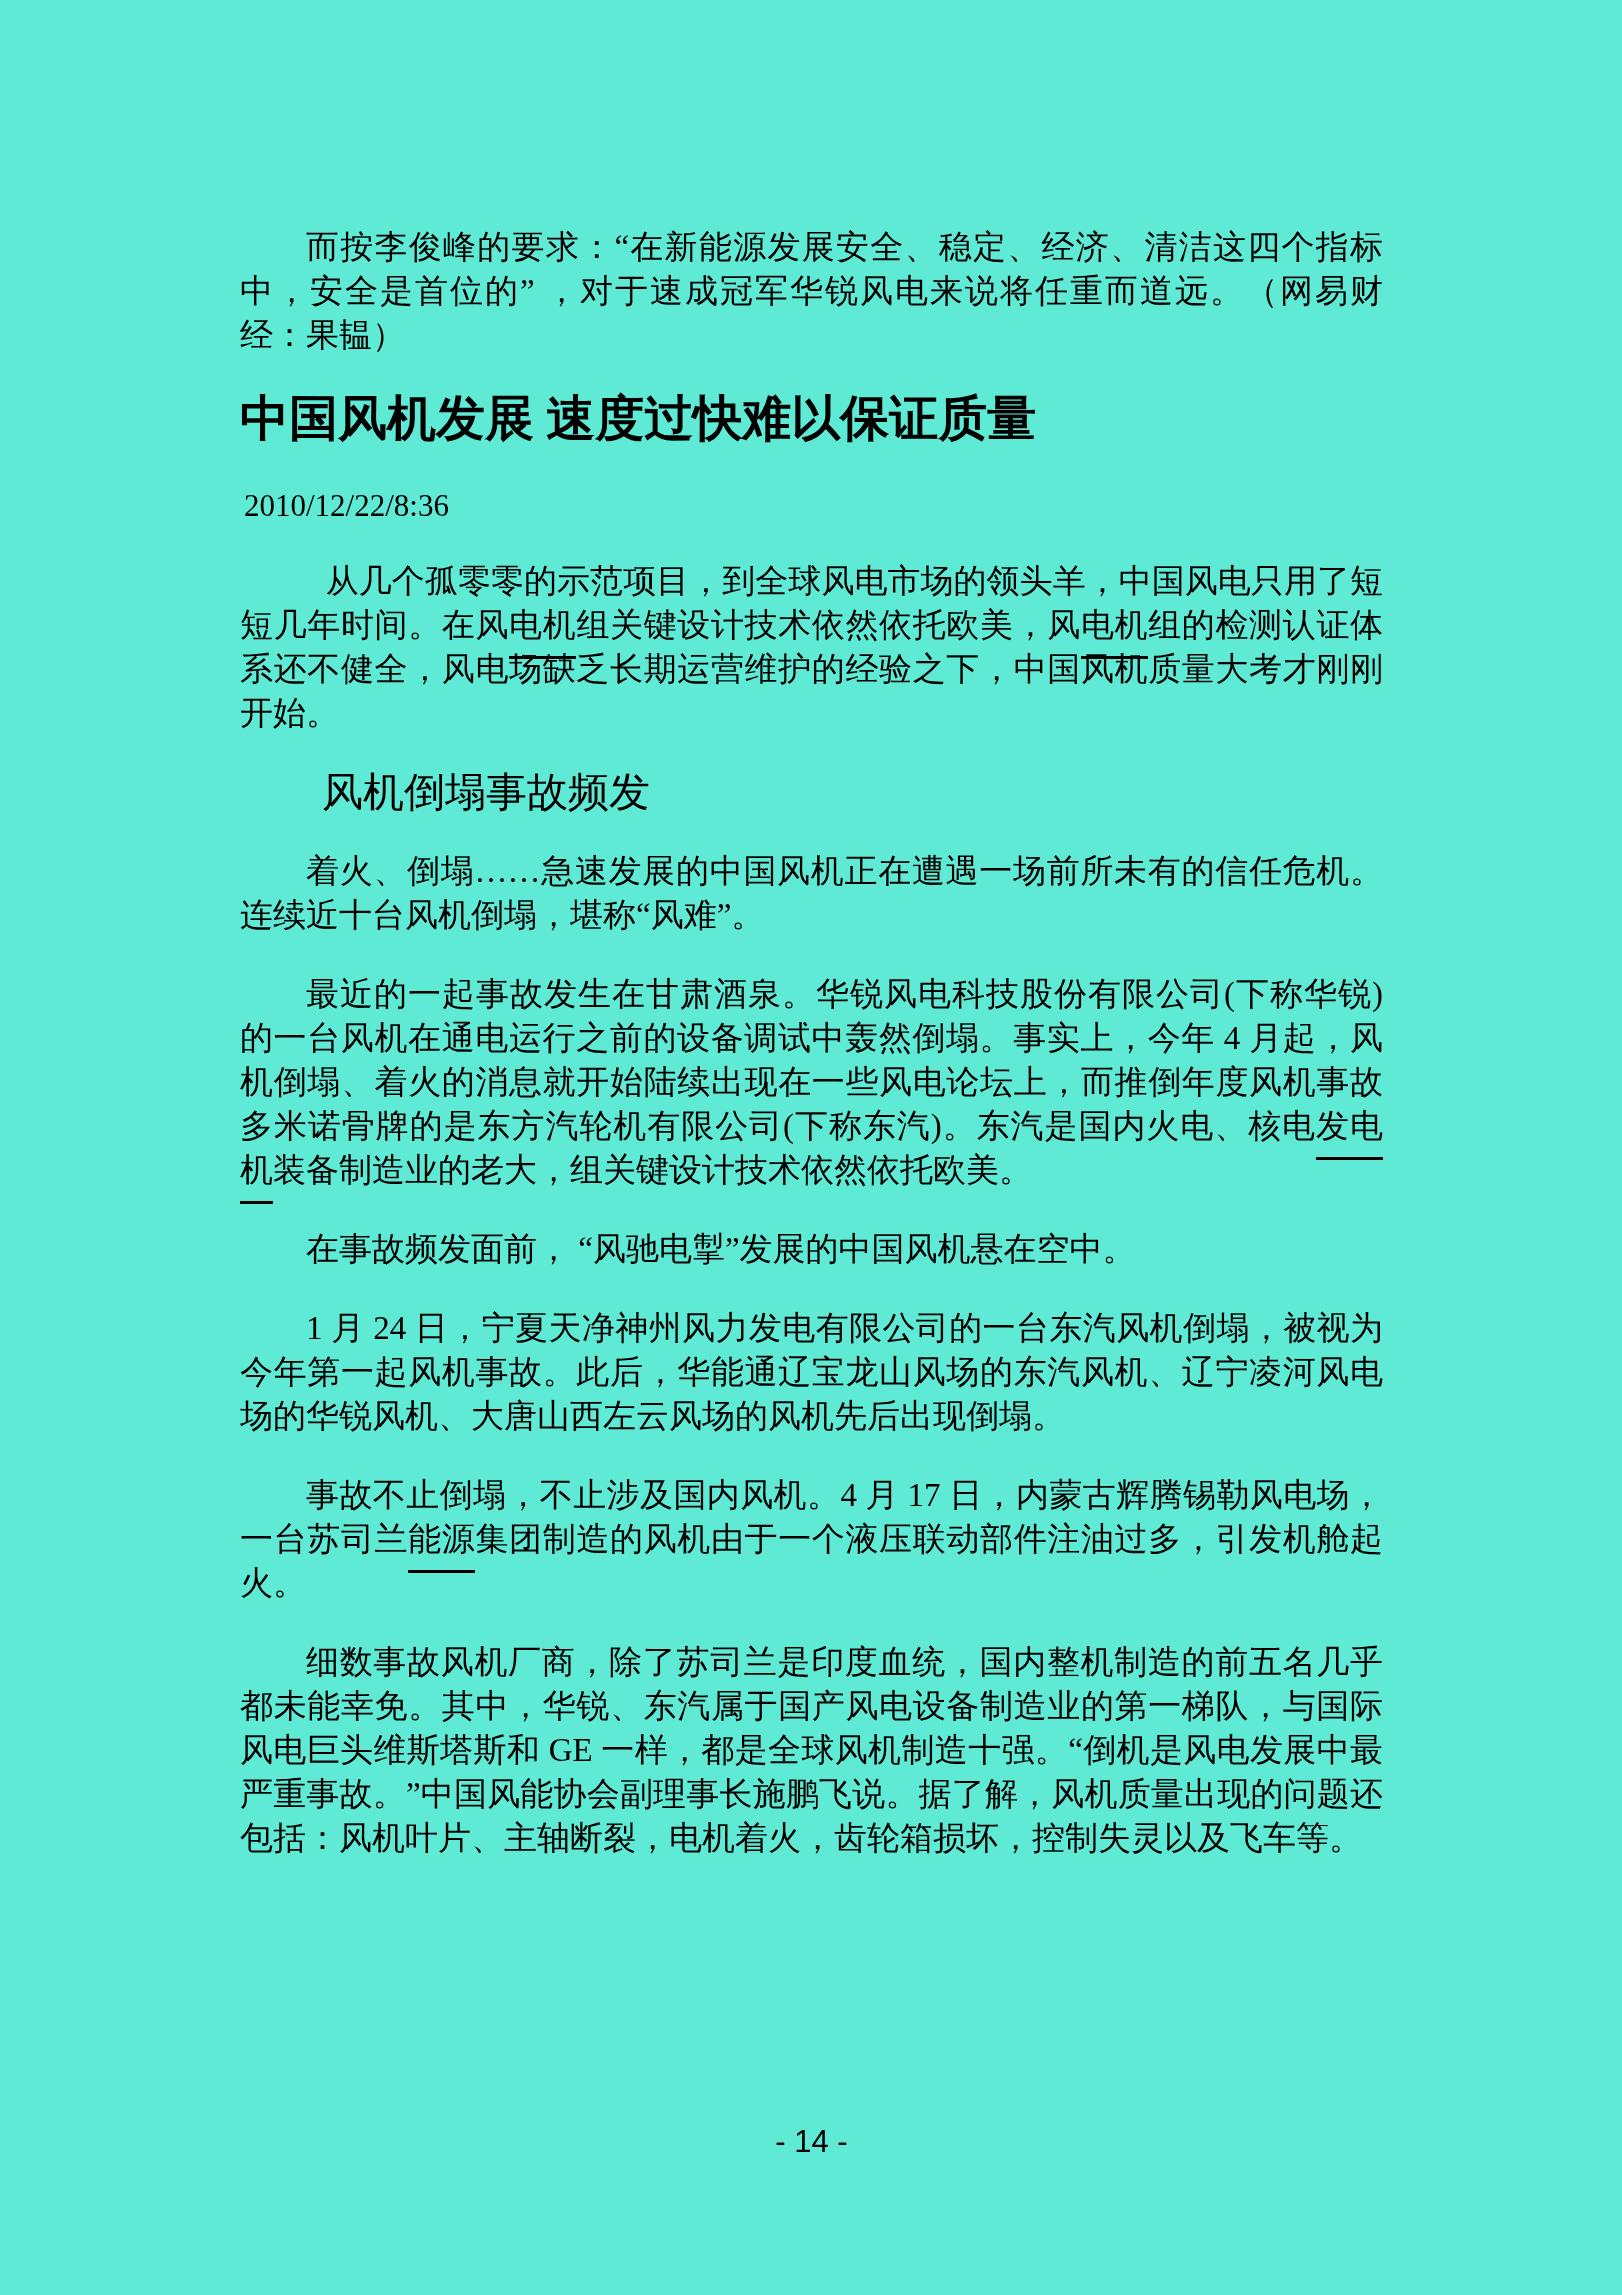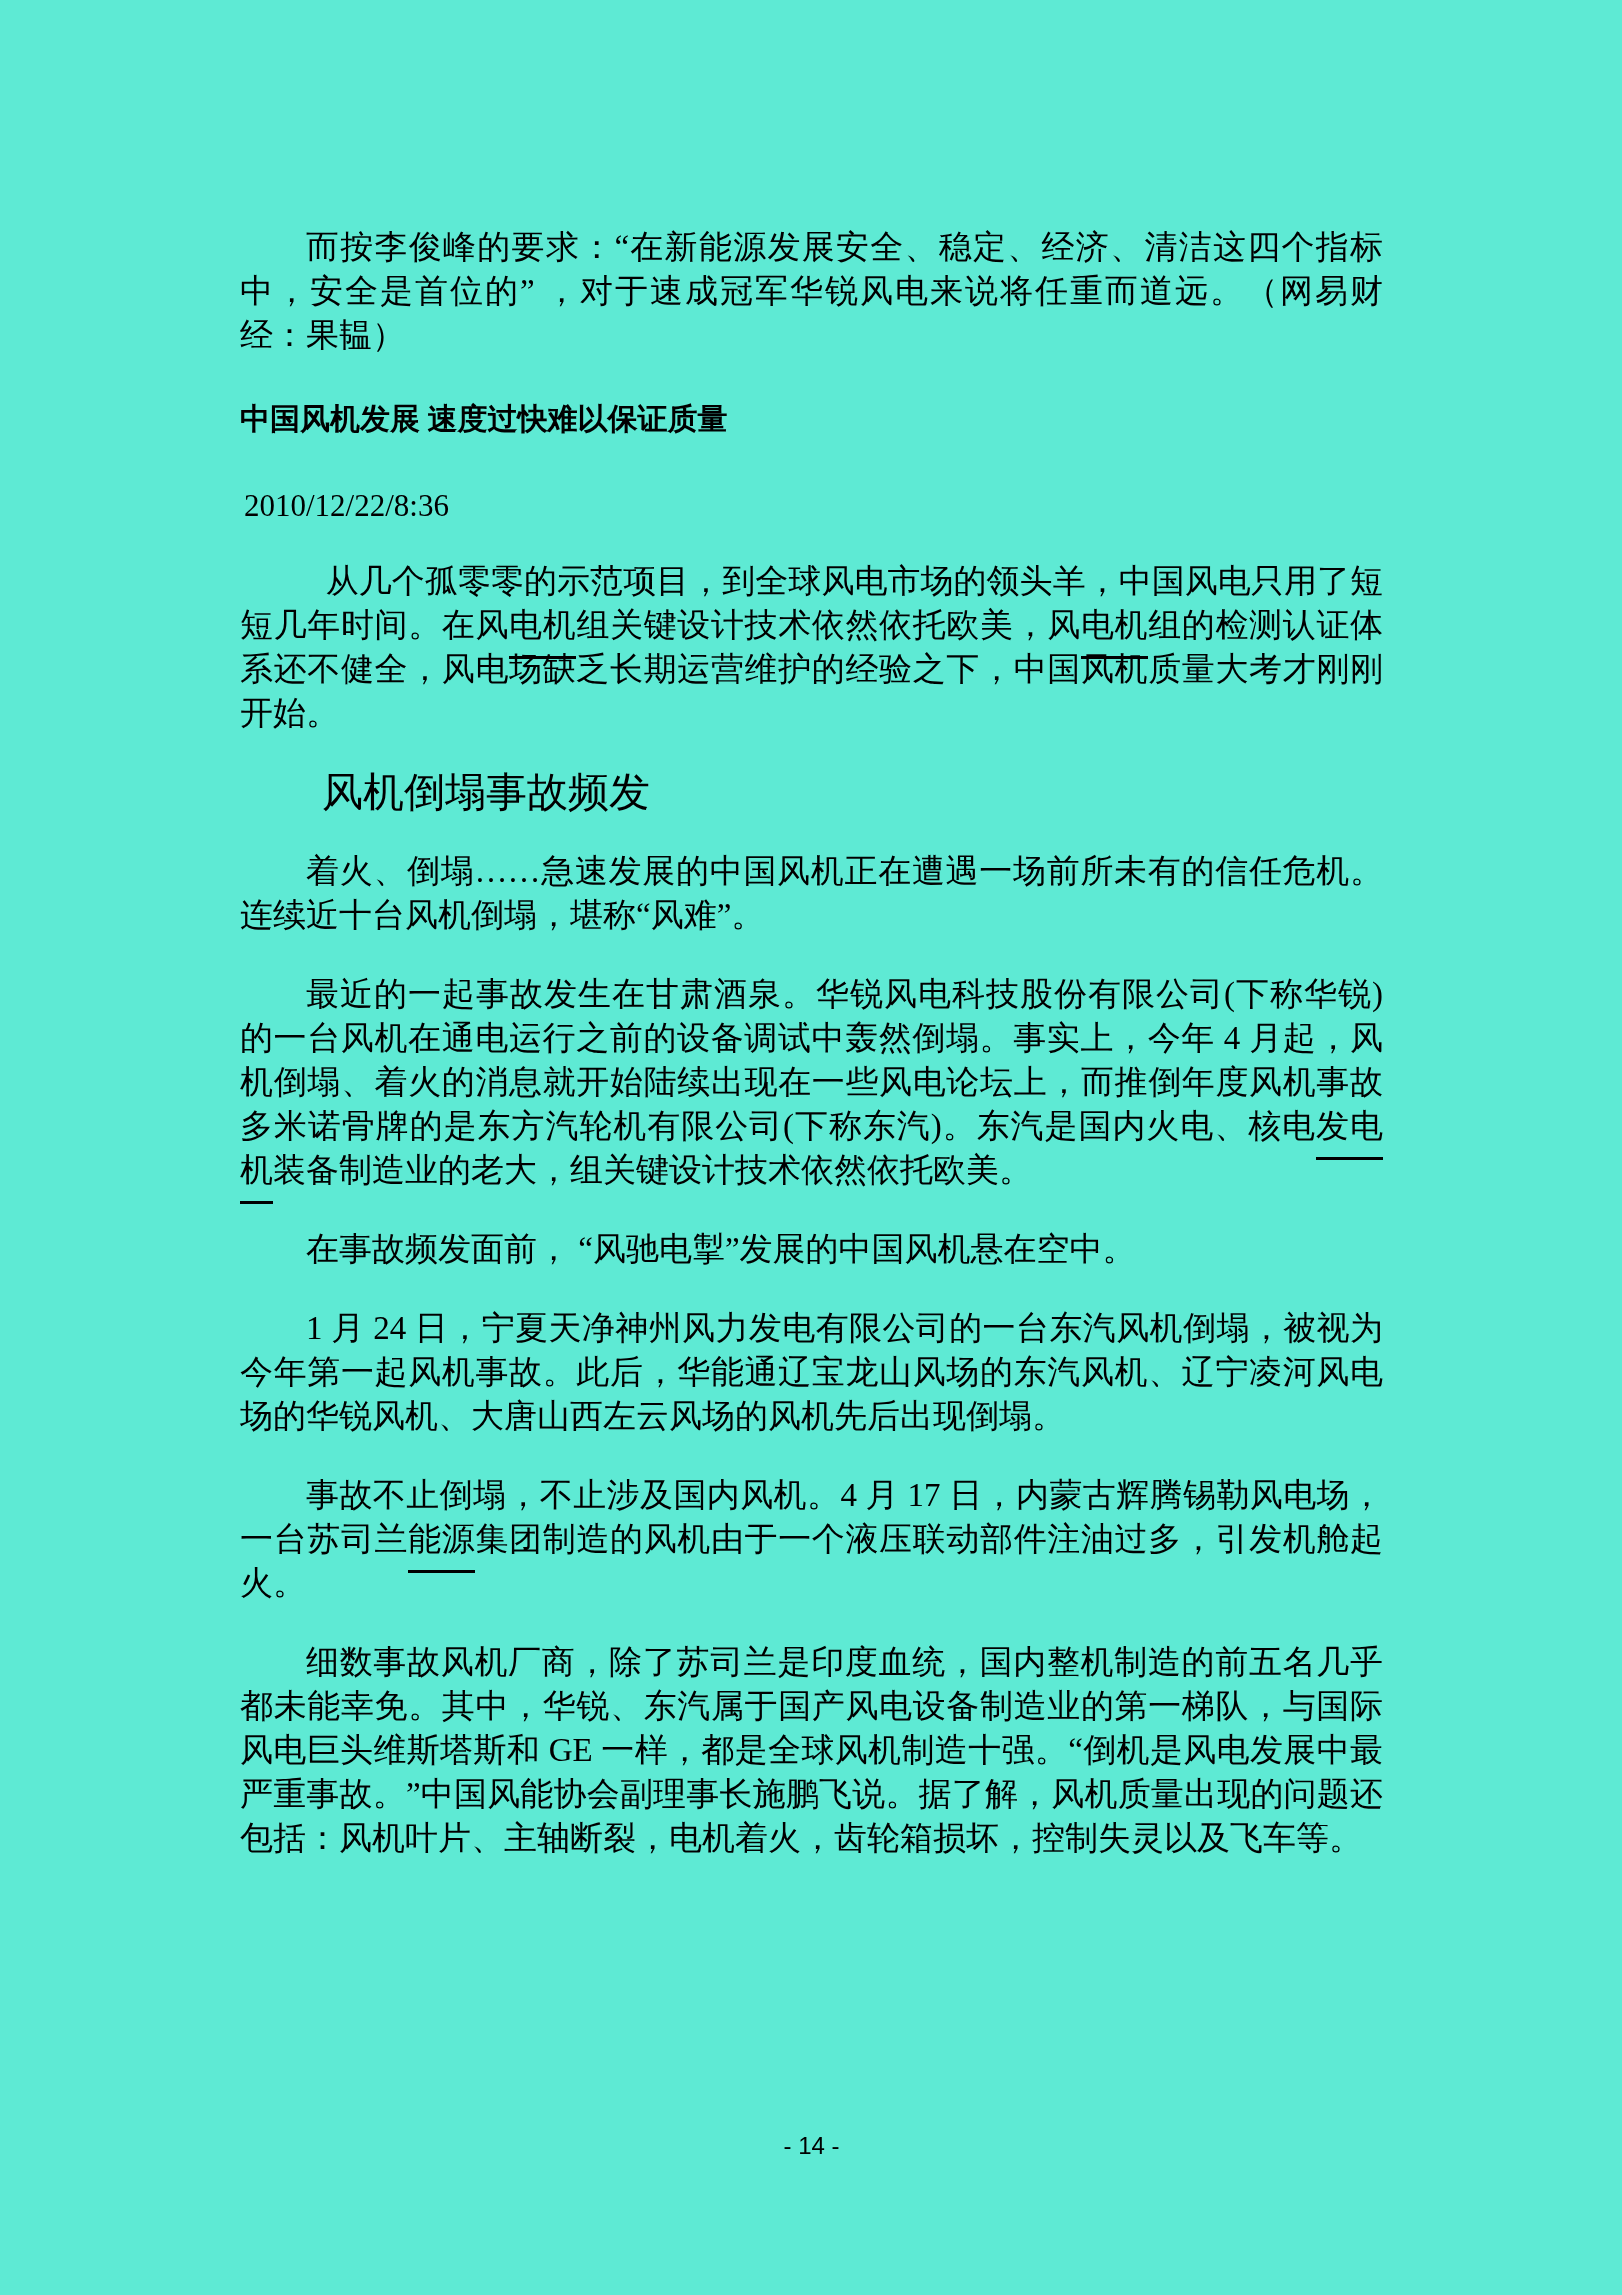--- a/index.html
+++ b/index.html
@@ -30,21 +30,21 @@
     line-height: 44px;
     text-indent: 2em;
     text-align: justify;
     margin: 0 0 35px 0;
     font-weight: normal;
   }
   p.paragraph.indent-wide {
     text-indent: 2.6em;
   }
   h1.heading {
-    font-size: 30px;
+    font-size: 49px;
     line-height: 49px;
     font-weight: bold;
     text-indent: 0;
     margin: 37px 0 42px 0;
   }
   h2.subheading {
     font-size: 41px;
     line-height: 44px;
     font-weight: normal;
     text-indent: 2em;
@@ -60,21 +60,21 @@
   .u {
     border-bottom: 3.4px solid #000000;
     padding-bottom: 13px;
   }
   .footer {
     position: absolute;
     left: 0;
     right: 0;
     bottom: 135px;
     text-align: center;
-    font-size: 24px;
+    font-size: 31px;
     font-family: "Liberation Sans", sans-serif;
     color: #000000;
   }
 </style>
 </head>
 <body>
 
 <div class="page">
   <div class="content">
       <p class="block paragraph"><span>而按李俊峰的要求：“在新能源发展安全、稳定、经济、清洁这四个指标中，安全是首位的” ，对于速成冠军华锐风电来说将任重而道远。（网易财经：果韫）</span></p>

